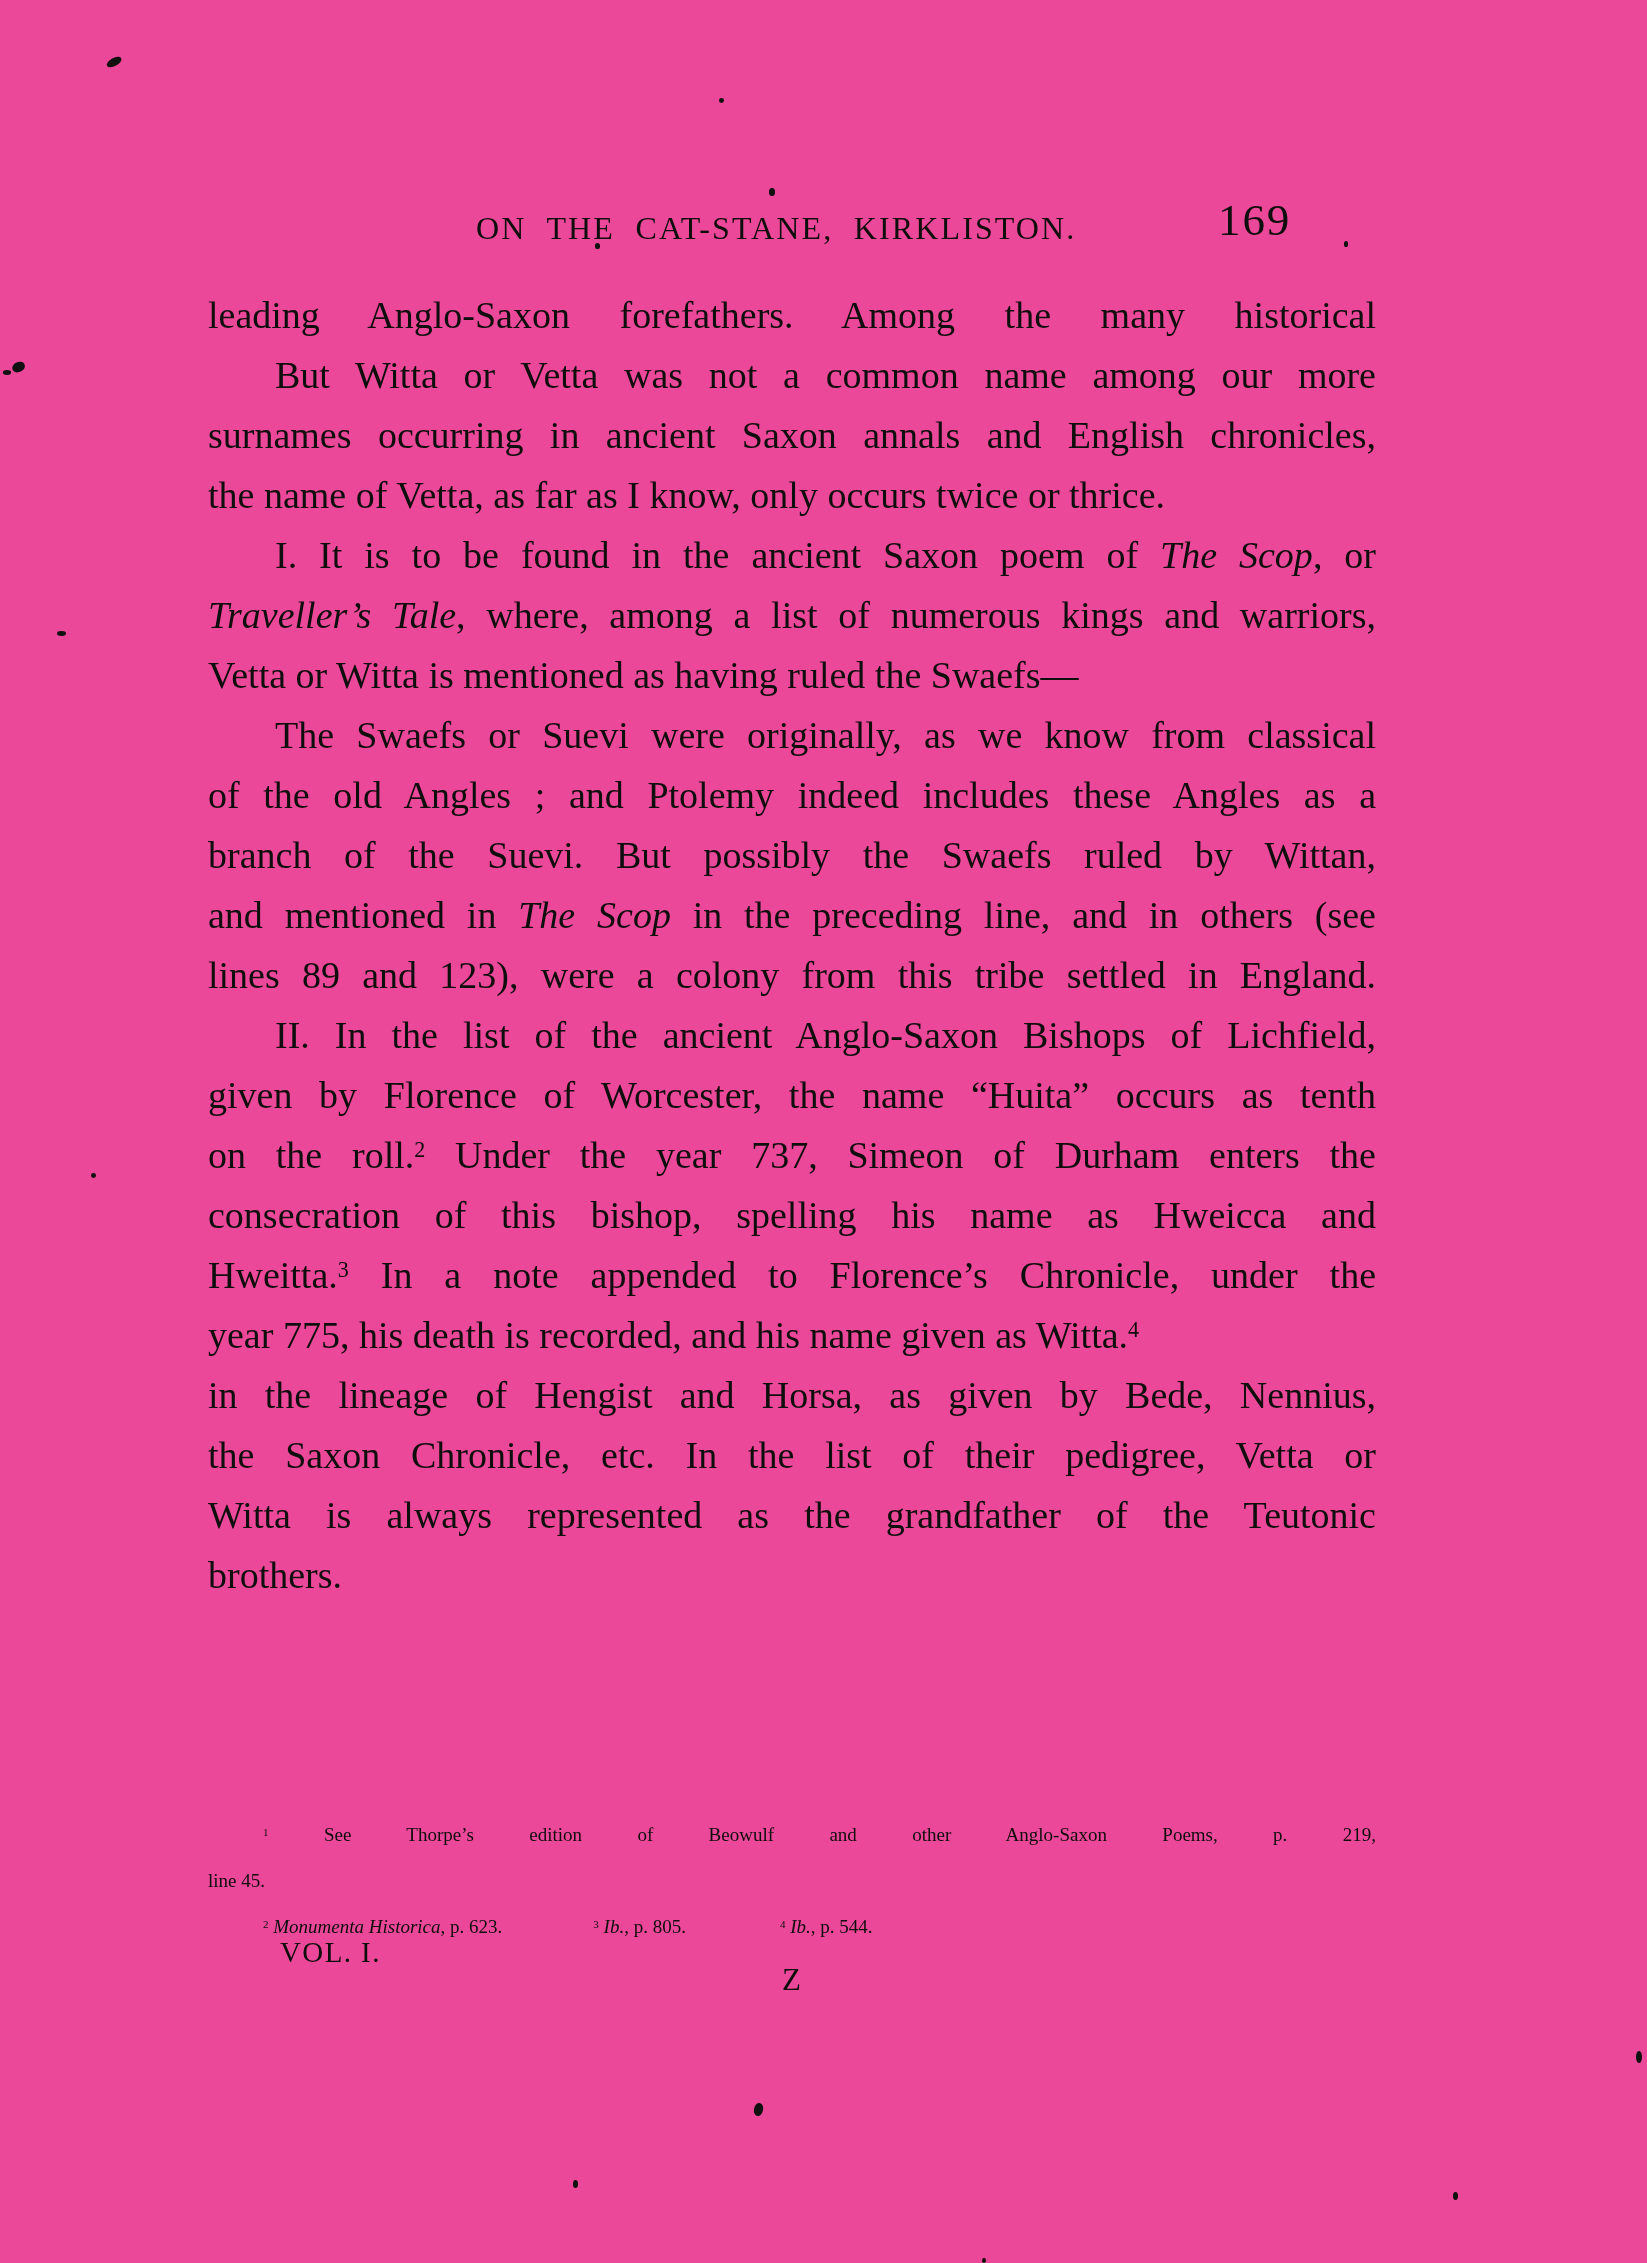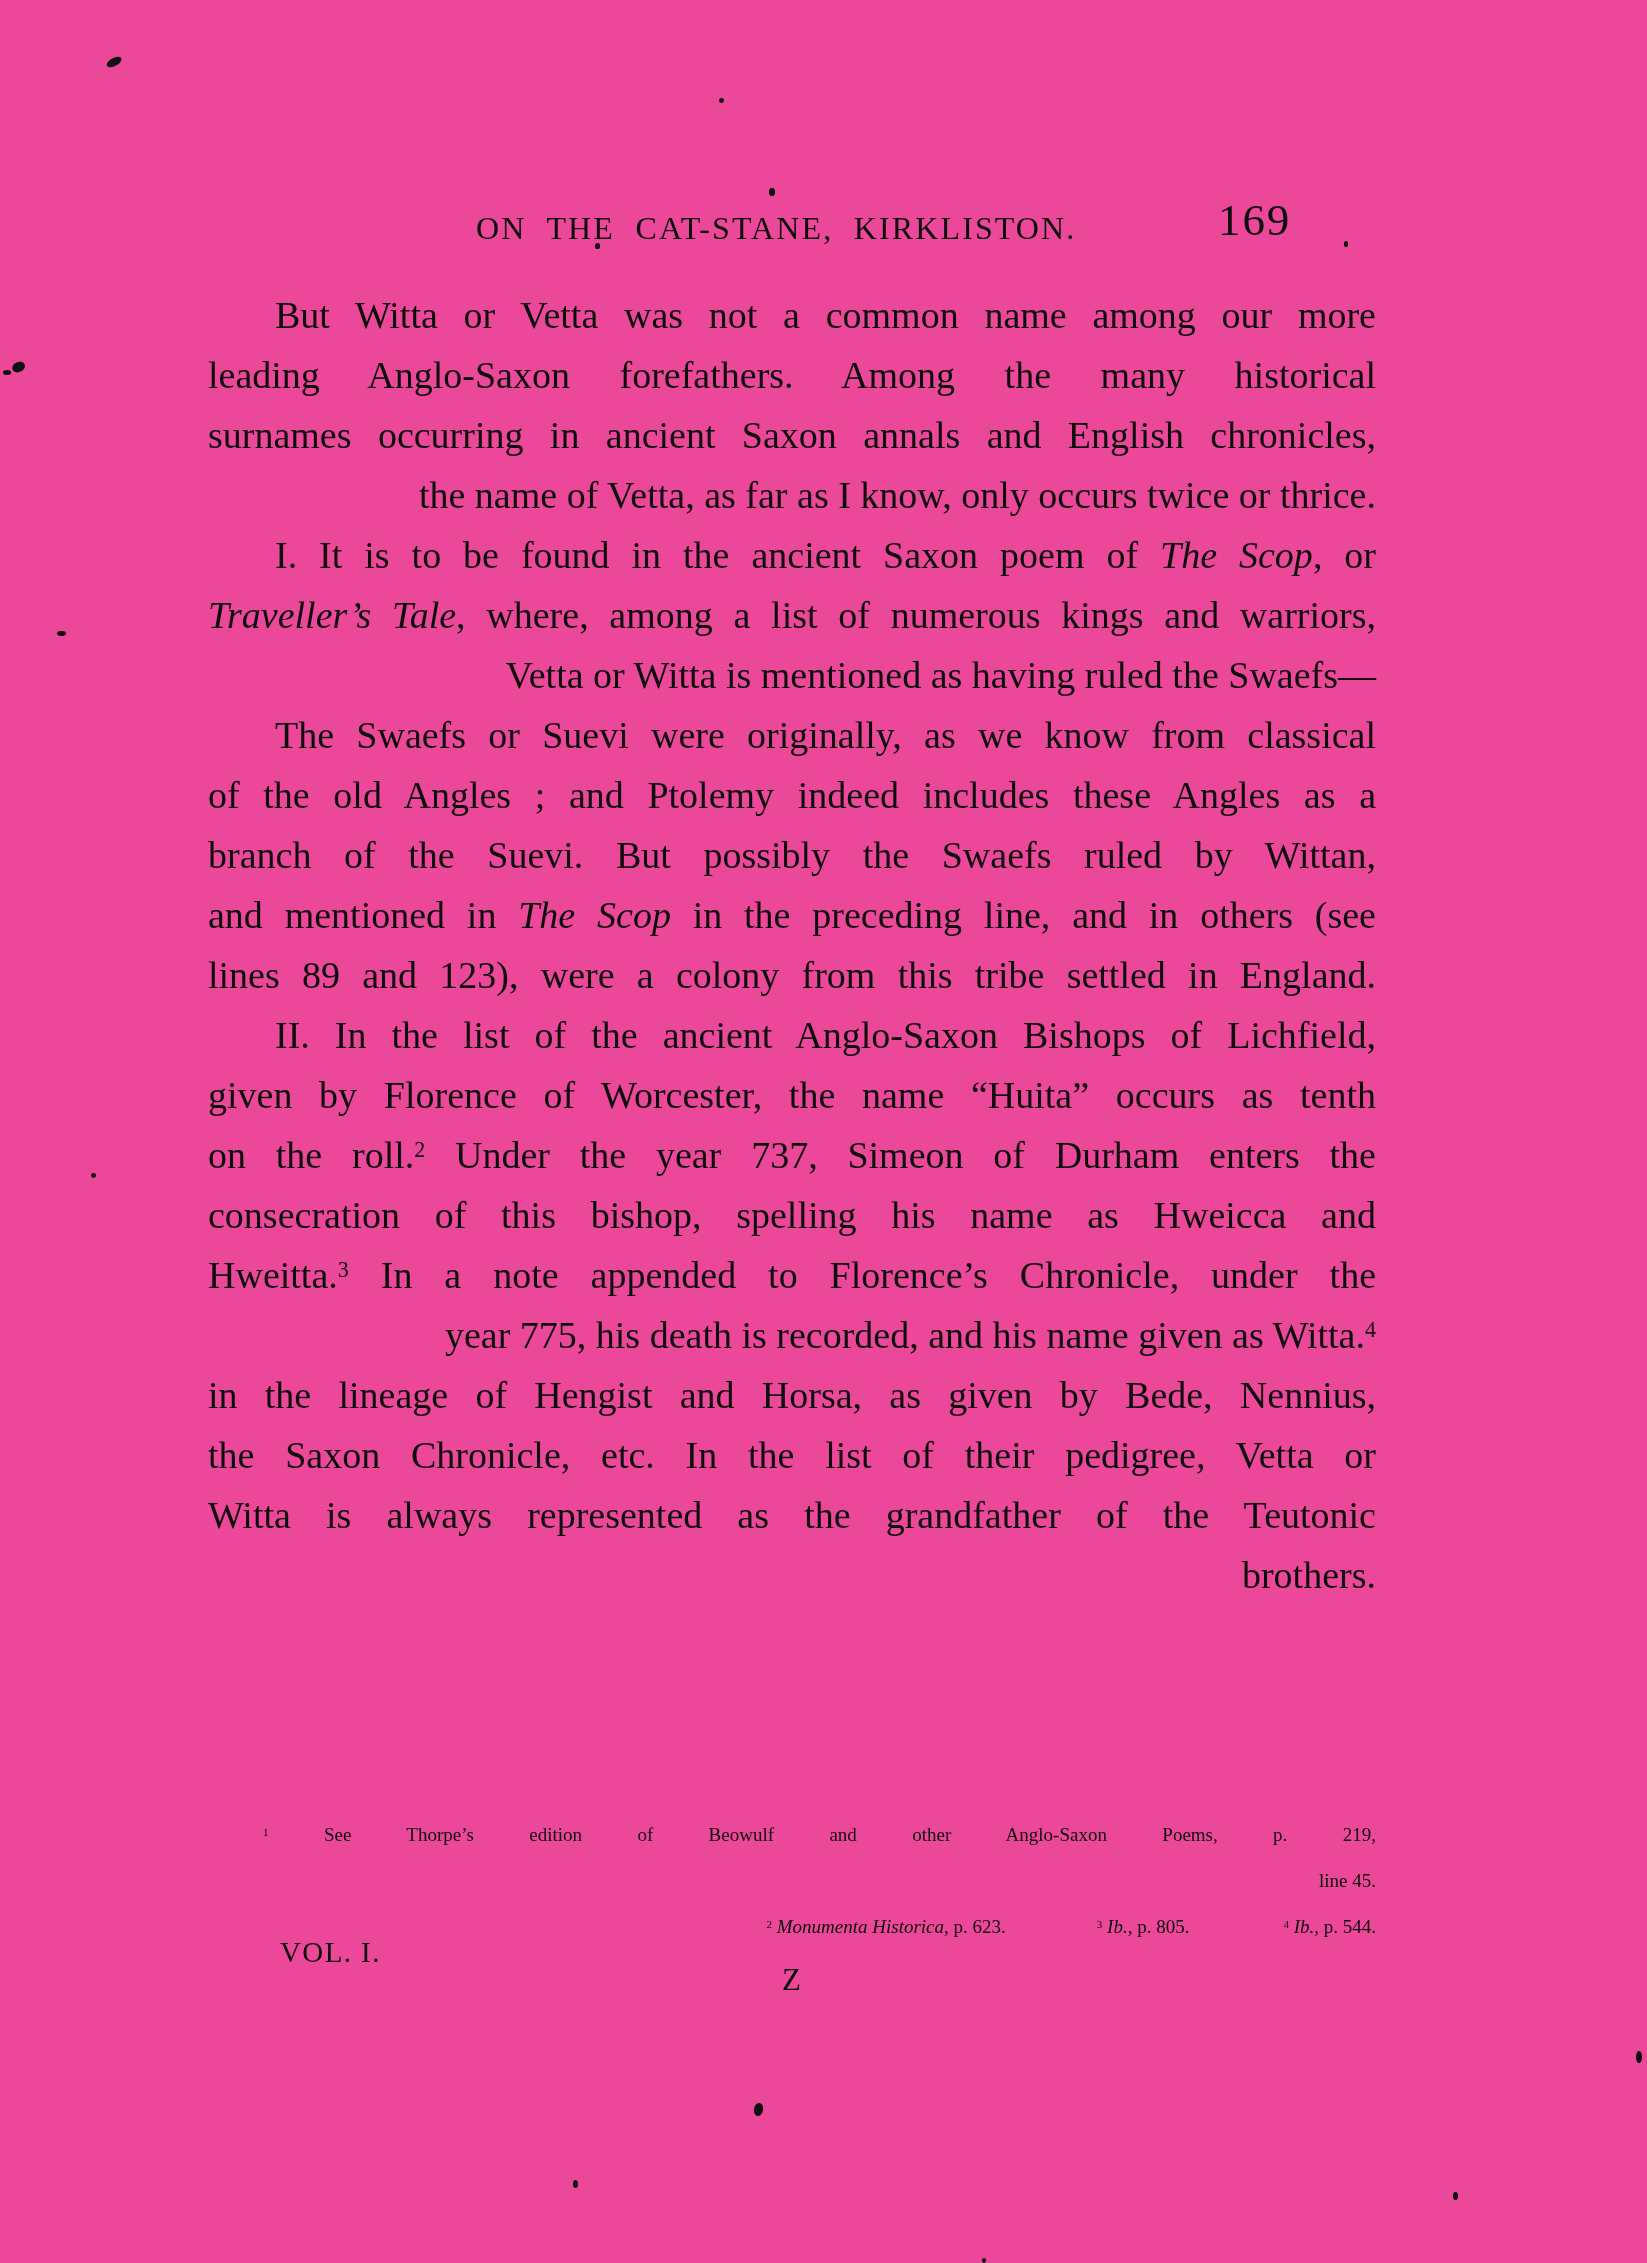--- a/index.html
+++ b/index.html
@@ -41,21 +41,21 @@
   }
   .line {
     position: relative;
     height: 60px;
     line-height: 60px;
     font-size: 38px;
     white-space: nowrap;
     overflow: visible;
   }
   .line.just { text-align: justify; text-align-last: justify; -moz-text-align-last: justify; }
-  .line.left { text-align: right; margin-left: 32px; }
+  .line.left { text-align: left; }
   .line.indent { text-indent: 67px; }
   .line.center { text-align: center; text-align-last: center; font-size: 32.5px; }
   .i { font-style: italic; }
   sup {
     font-size: 0.58em;
     vertical-align: baseline;
     position: relative;
     top: -0.5em;
     line-height: 0;
   }
@@ -99,22 +99,22 @@
 </head>
 <body>
 
 <div class="page">
   <div>
     <div class="running-title">ON THE CAT-STANE, KIRKLISTON.</div>
     <div class="page-number">169</div>
   </div>
 
   <div class="body-block" id="body-lines">
+      <div class="line just"><span>leading Anglo-Saxon forefathers. Among the many historical</span></div>
       <div class="line just indent"><span>But Witta or Vetta was not a common name among our more</span></div>
-      <div class="line just"><span>leading Anglo-Saxon forefathers. Among the many historical</span></div>
       <div class="line just"><span>surnames occurring in ancient Saxon annals and English chronicles,</span></div>
       <div class="line left"><span>the name of Vetta, as far as I know, only occurs twice or thrice.</span></div>
       <div class="line just indent"><span>I. It is to be found in the ancient Saxon poem of </span><span class="i">The Scop</span><span>, or</span></div>
       <div class="line just"><span class="i">Traveller’s Tale</span><span>, where, among a list of numerous kings and warriors,</span></div>
       <div class="line left"><span>Vetta or Witta is mentioned as having ruled the Swaefs—</span></div>
       <div class="line just indent"><span>The Swaefs or Suevi were originally, as we know from classical</span></div>
       <div class="line just"><span>of the old Angles ; and Ptolemy indeed includes these Angles as a</span></div>
       <div class="line just"><span>branch of the Suevi. But possibly the Swaefs ruled by Wittan,</span></div>
       <div class="line just"><span>and mentioned in </span><span class="i">The Scop</span><span> in the preceding line, and in others (see</span></div>
       <div class="line just"><span>lines 89 and 123), were a colony from this tribe settled in England.</span></div>

